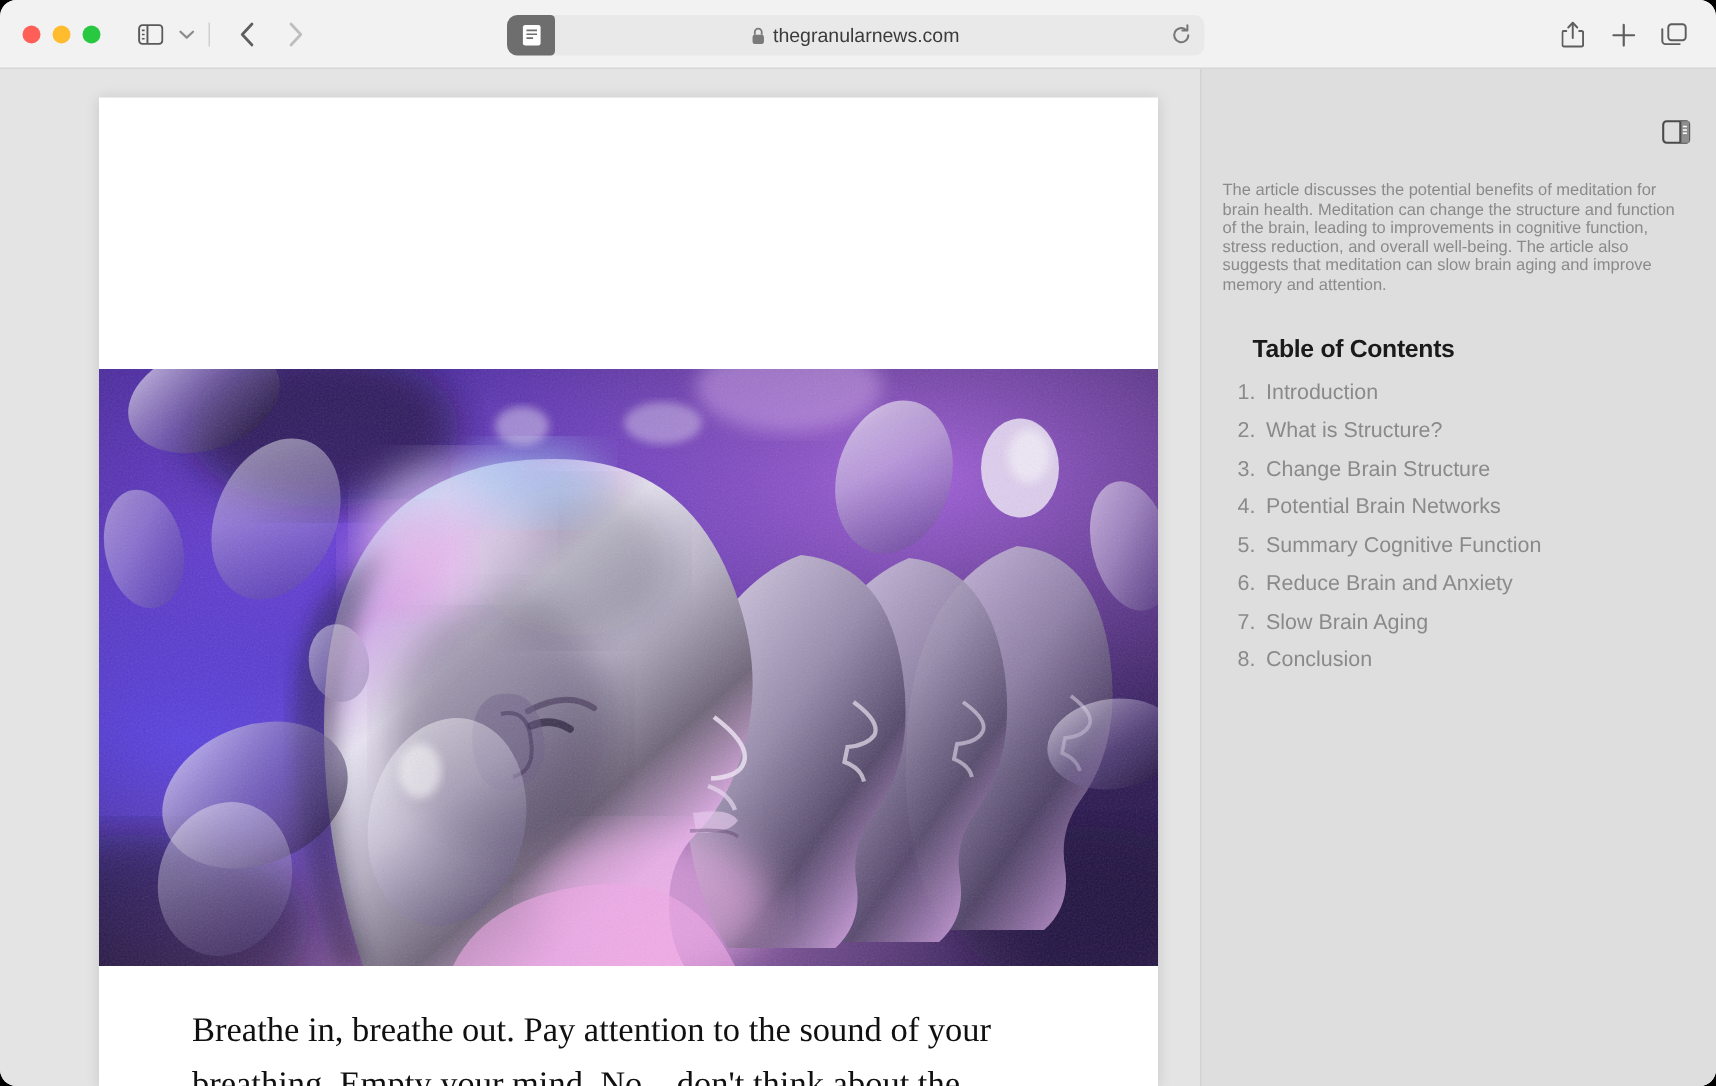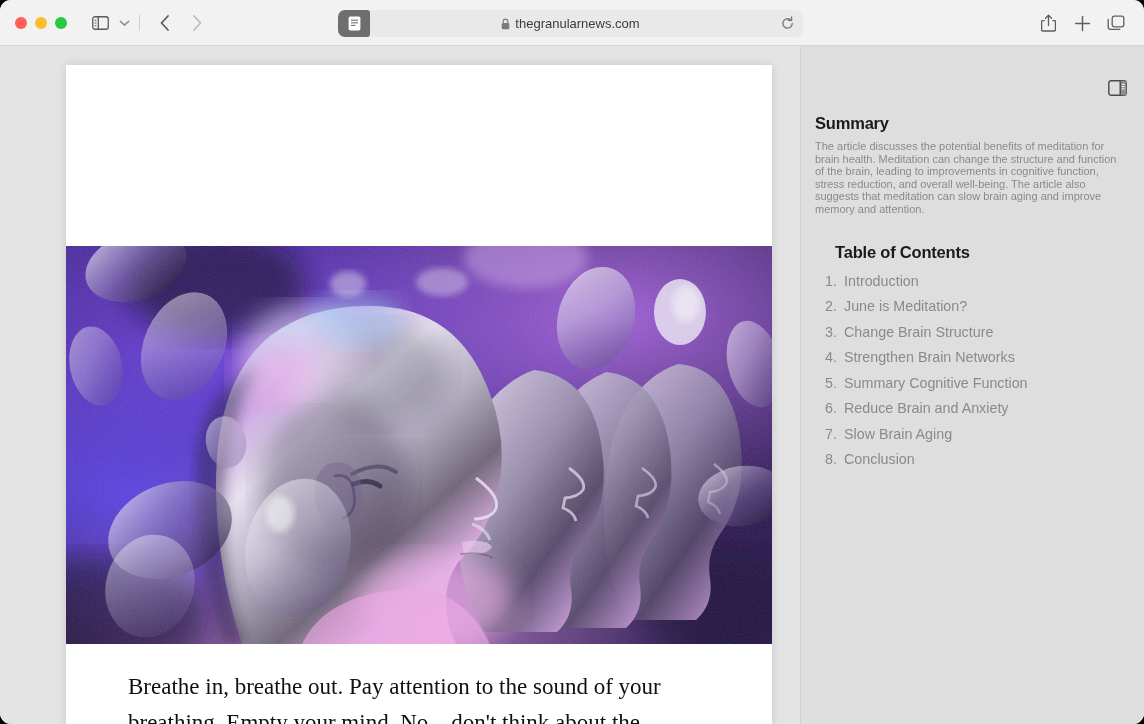--- a/index.html
+++ b/index.html
@@ -485,40 +485,39 @@
           <rect x="0.8" y="0.8" width="17.4" height="14.4" rx="2.3" fill="none" stroke="#4a4a4a" stroke-width="1.4"></rect>
           <rect x="12.2" y="0.8" width="6" height="14.4" rx="0" fill="#8e8e8e"></rect>
           <line x1="12.2" y1="0.8" x2="12.2" y2="15.2" stroke="#4a4a4a" stroke-width="1.4"></line>
           <line x1="13.9" y1="4.3" x2="16.6" y2="4.3" stroke="#ffffff" stroke-width="1"></line>
           <line x1="13.9" y1="6.6" x2="16.6" y2="6.6" stroke="#ffffff" stroke-width="1"></line>
           <line x1="13.9" y1="8.9" x2="16.6" y2="8.9" stroke="#ffffff" stroke-width="1"></line>
         </svg>
       </div>
 
       <div id="panel-inner">
-        <div class="panel-heading">Summary</div>
         <div id="summary-text">The article discusses the potential benefits of meditation for brain health. Meditation can change the structure and function of the brain, leading to improvements in cognitive function, stress reduction, and overall well-being. The article also suggests that meditation can slow brain aging and improve memory and attention.</div>
 
         <div class="panel-heading" id="toc-heading">Table of Contents</div>
         <ol id="toc-list">
             <li class="toc-item">
               <span class="toc-num">1.</span>
               <span>Introduction</span>
             </li>
             <li class="toc-item">
               <span class="toc-num">2.</span>
-              <span>June is Meditation?</span>
+              <span>What is Structure?</span>
             </li>
             <li class="toc-item">
               <span class="toc-num">3.</span>
               <span>Change Brain Structure</span>
             </li>
             <li class="toc-item">
               <span class="toc-num">4.</span>
-              <span>Strengthen Brain Networks</span>
+              <span>Potential Brain Networks</span>
             </li>
             <li class="toc-item">
               <span class="toc-num">5.</span>
               <span>Summary Cognitive Function</span>
             </li>
             <li class="toc-item">
               <span class="toc-num">6.</span>
               <span>Reduce Brain and Anxiety</span>
             </li>
             <li class="toc-item">

